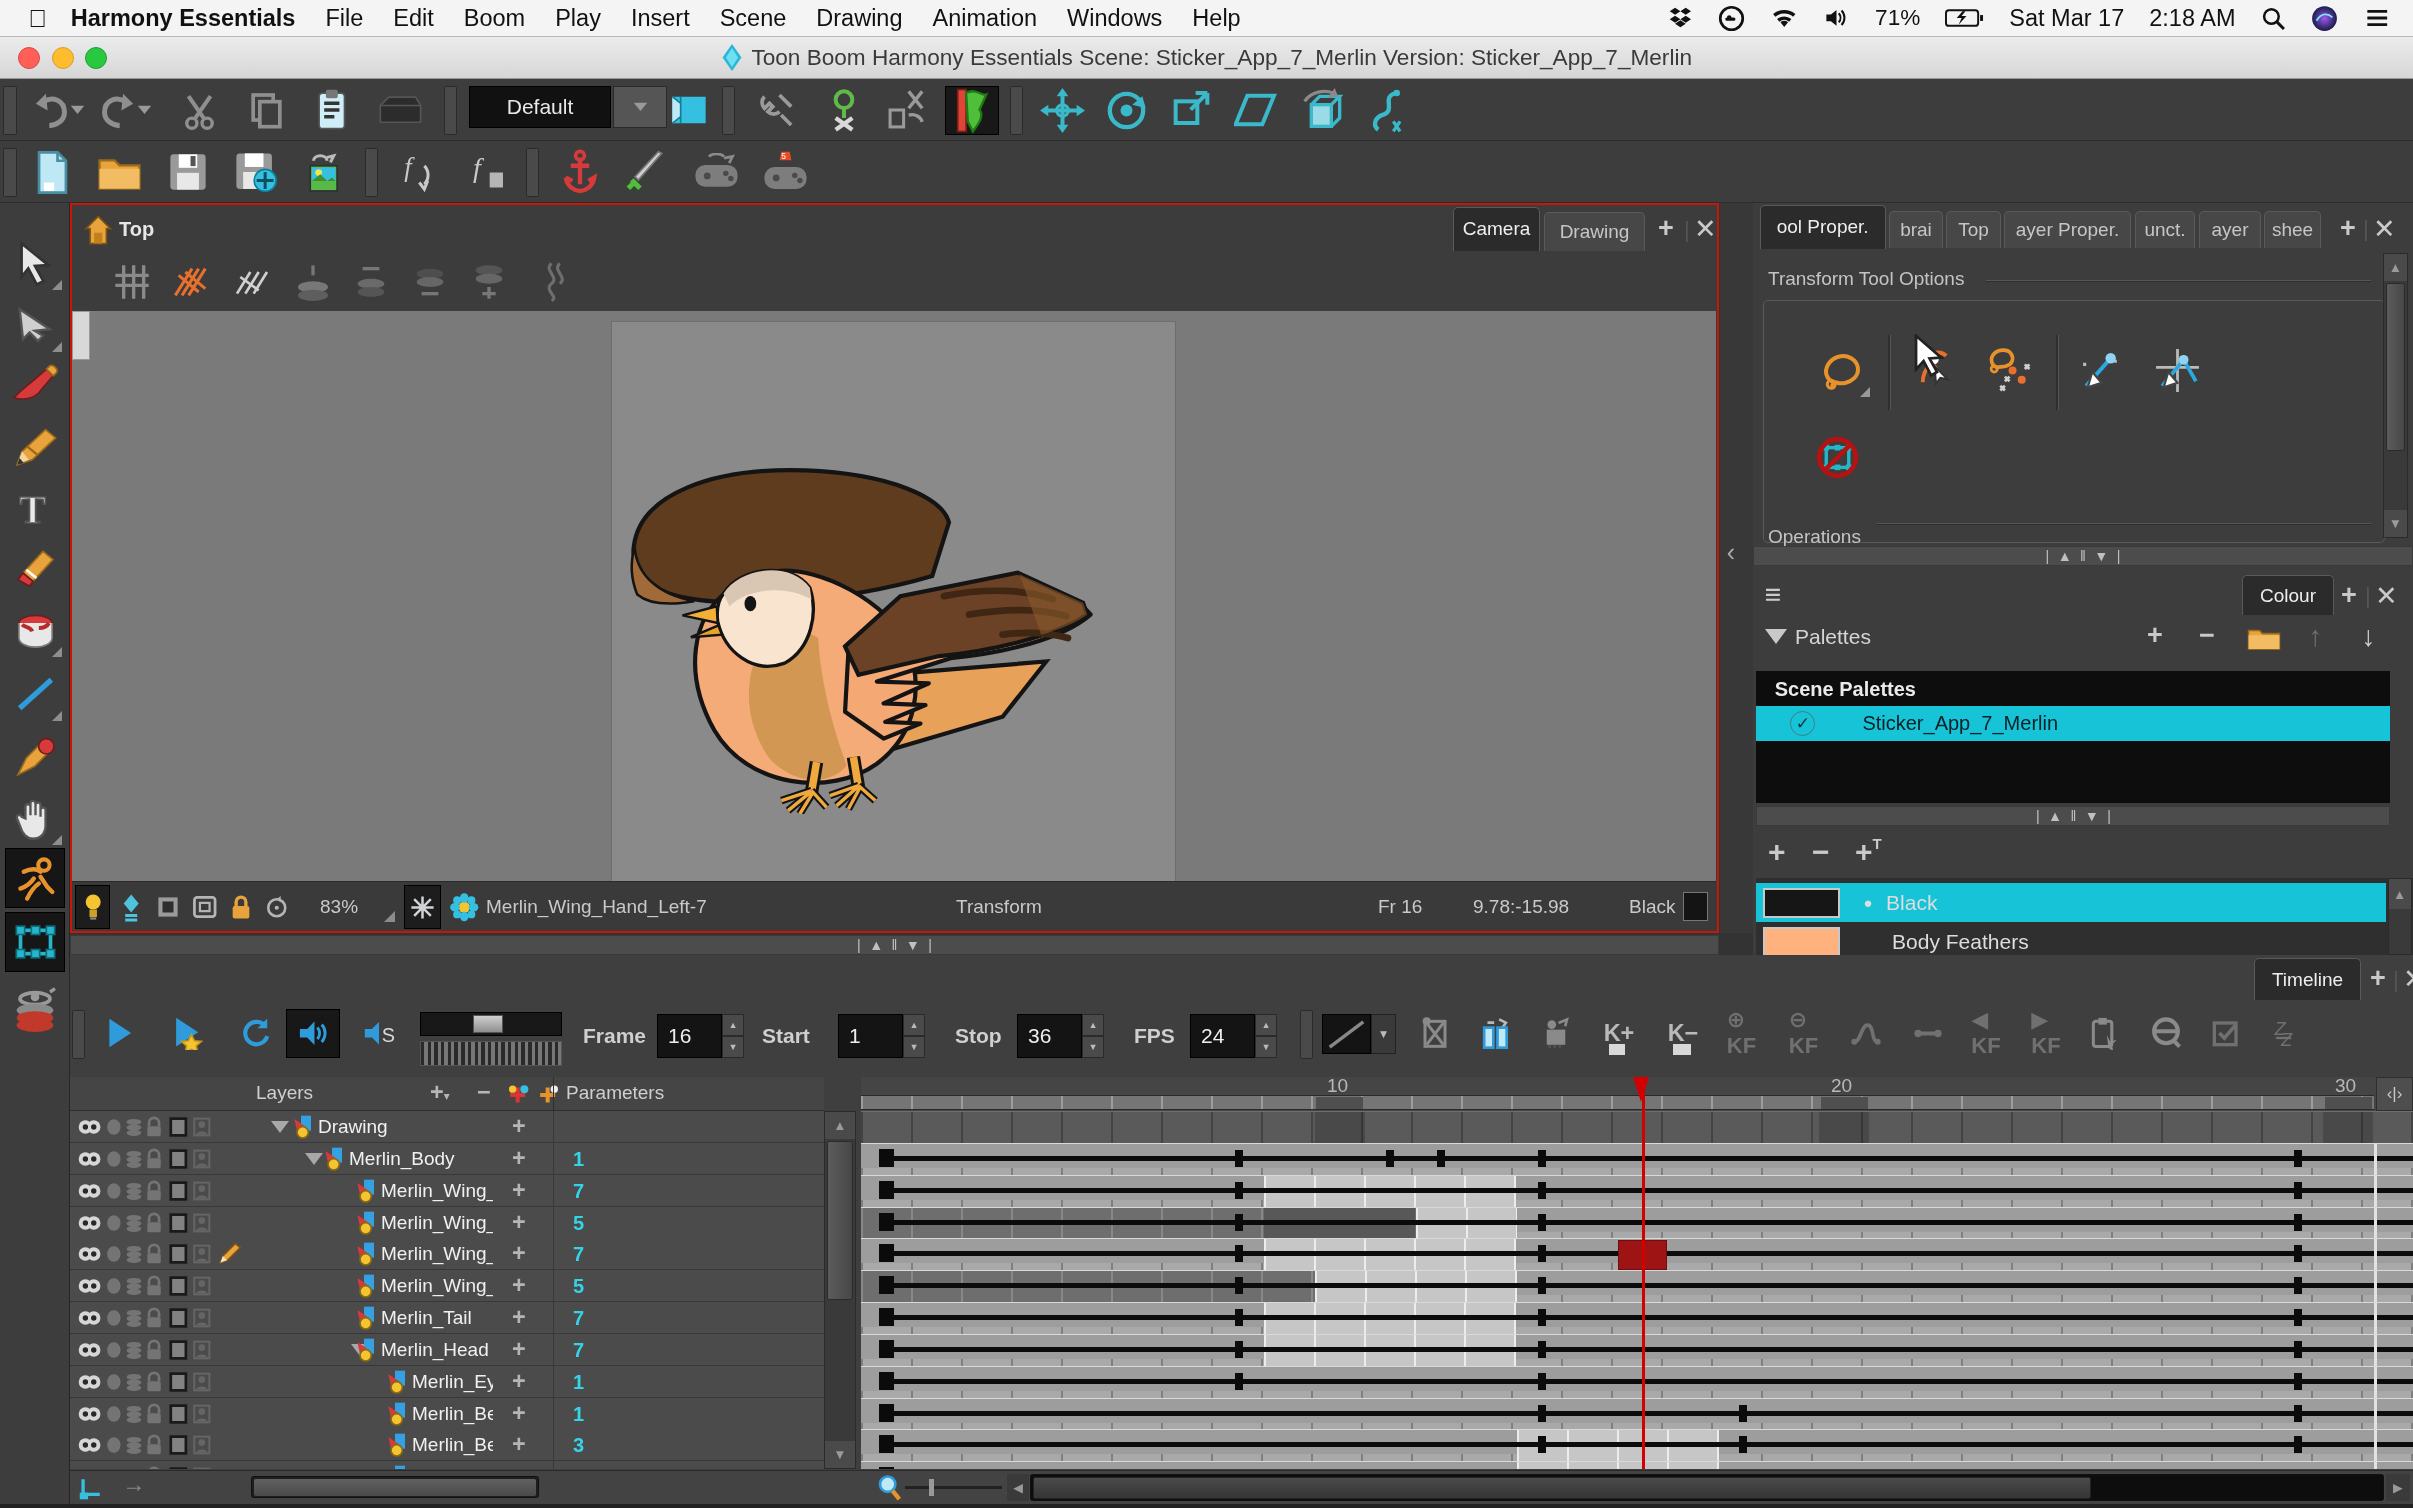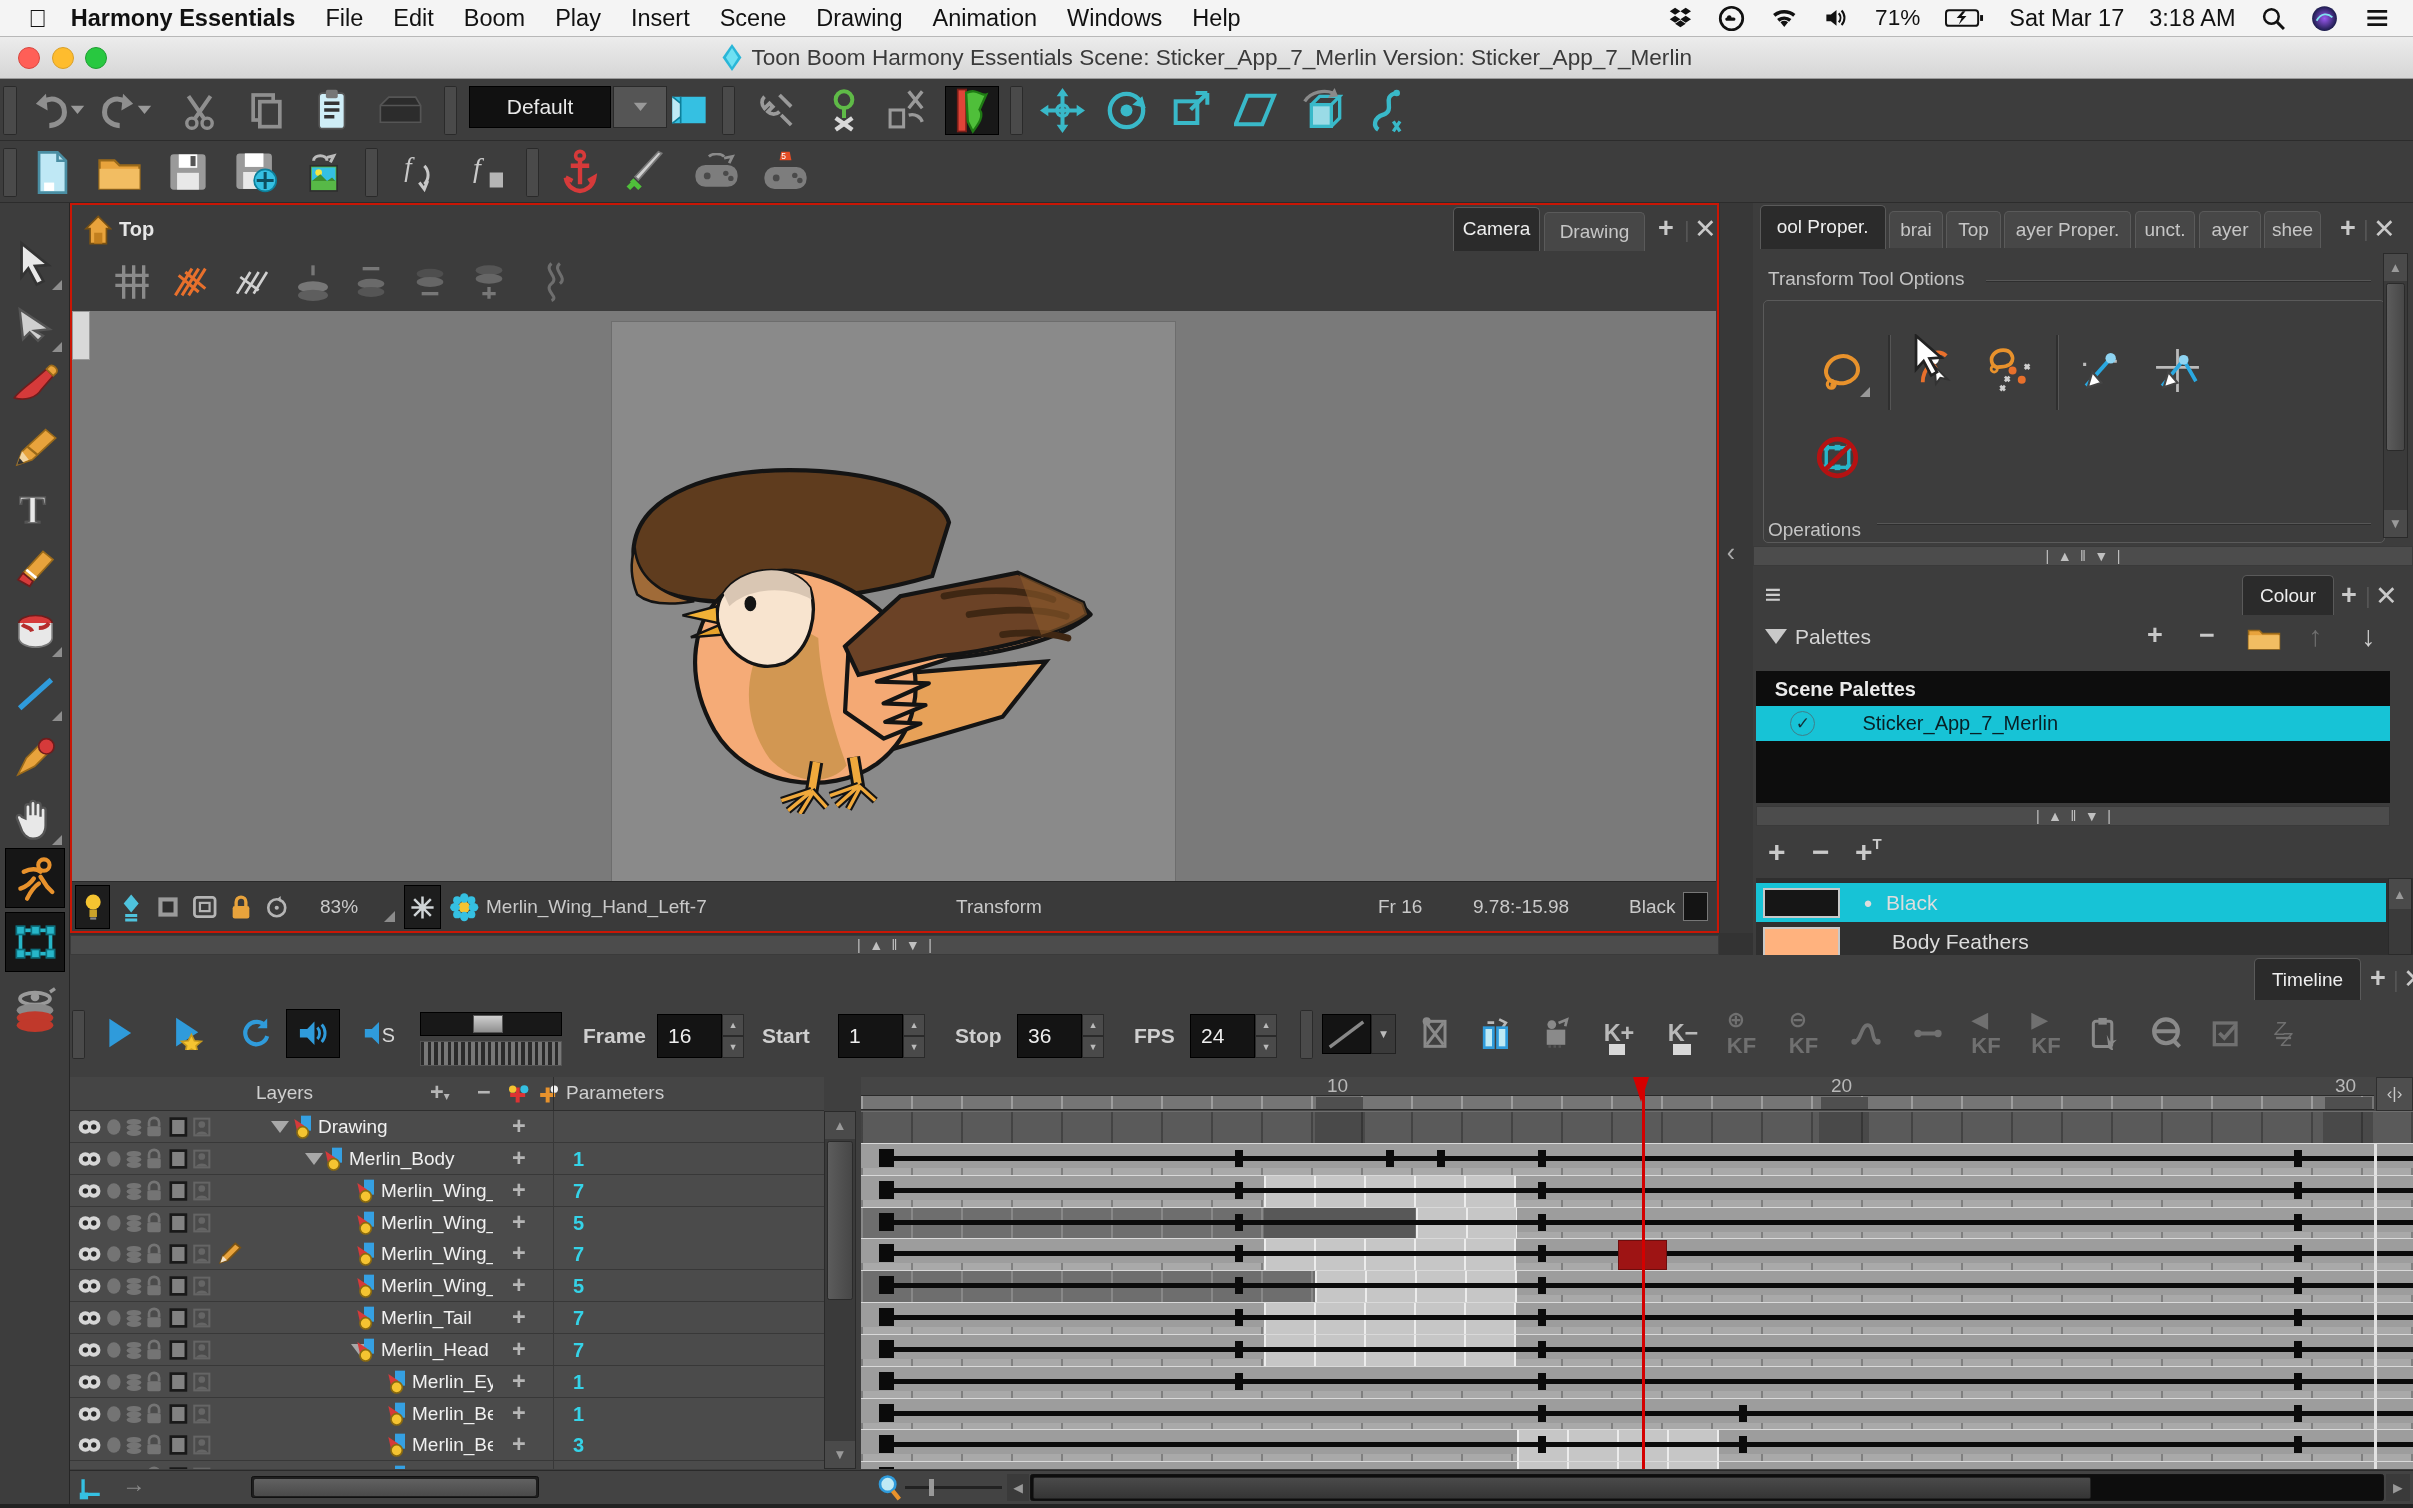--- a/index.html
+++ b/index.html
@@ -140,21 +140,21 @@
         <path d="M3 7h4l5-4v14l-5-4H3z" fill="#111"></path>
         <path d="M14 6a6 6 0 010 8M16.5 3.5a9.5 9.5 0 010 13" stroke="#111" stroke-width="1.8" fill="none"></path>
       </svg>
     <span style="font-size:22.6px">71%</span>
     <svg width="39" height="22" viewBox="0 0 40 20">
         <rect x="1" y="2" width="33" height="16" rx="3" fill="none" stroke="#111" stroke-width="2"></rect>
         <rect x="36" y="7" width="3" height="6" fill="#111"></rect>
         <path d="M18 3l-6 7h5l-3 7 8-9h-5l4-5z" fill="#111"></path>
       </svg>
     <span style="font-size:23.5px">Sat Mar 17</span>
-    <span style="font-size:23.5px">3:18 AM</span>
+    <span style="font-size:23.5px">2:18 AM</span>
     <svg width="25" height="25" viewBox="0 0 24 24">
         <circle cx="10" cy="10" r="7" fill="none" stroke="#111" stroke-width="2.4"></circle>
         <path d="M15.5 15.5L22 22" stroke="#111" stroke-width="2.8"></path>
       </svg>
     <svg width="27" height="27" viewBox="0 0 24 24">
         <defs>
           <radialGradient id="siri">
             <stop offset="0%" stop-color="#9b59f0"></stop>
             <stop offset="100%" stop-color="#1a1b4b"></stop>
           </radialGradient>
@@ -758,21 +758,21 @@
             <rect x="6" y="21" width="4" height="4"></rect>
             <rect x="22" y="21" width="4" height="4"></rect>
             <rect x="14" y="7" width="4" height="4"></rect>
             <rect x="14" y="21" width="4" height="4"></rect>
           </g>
           <circle cx="16" cy="16" r="13" fill="none" stroke="#b51212" stroke-width="3.4"></circle>
           <path d="M6.5 25.5l19-19" stroke="#b51212" stroke-width="3.4"></path>
         </svg>
     </div>
   </div>
-  <span class="abs seclabel" style="left:15px;top:316px">Operations</span>
+  <span class="abs seclabel" style="left:15px;top:323px">Operations</span>
   <div class="abs secline" style="left:124px;top:320px;width:494px"></div>
   <div class="scrollv" style="left:630px;top:50px;width:25px;height:285px">
     <div class="arrbtn" style="top:0">▲</div>
     <div class="thumbv" style="top:28.5px;height:168px"></div>
     <div class="arrbtn" style="bottom:0">▼</div>
   </div>
 </div>
 
 <div class="splitbar abs" style="left:1753px;top:546px;width:660px;height:20px">
   <span>|</span>

